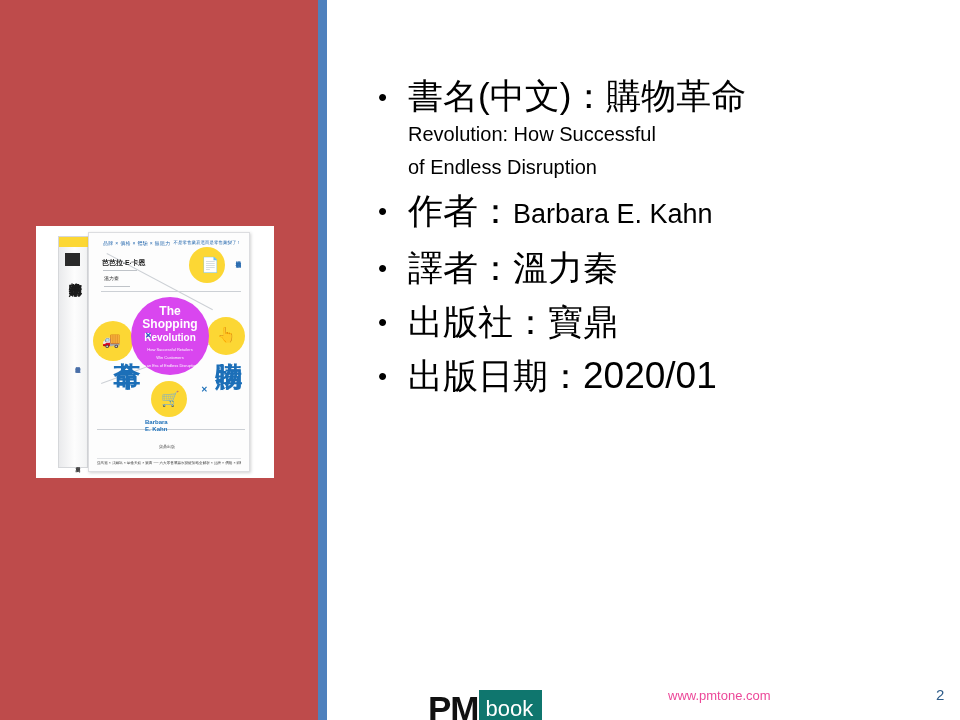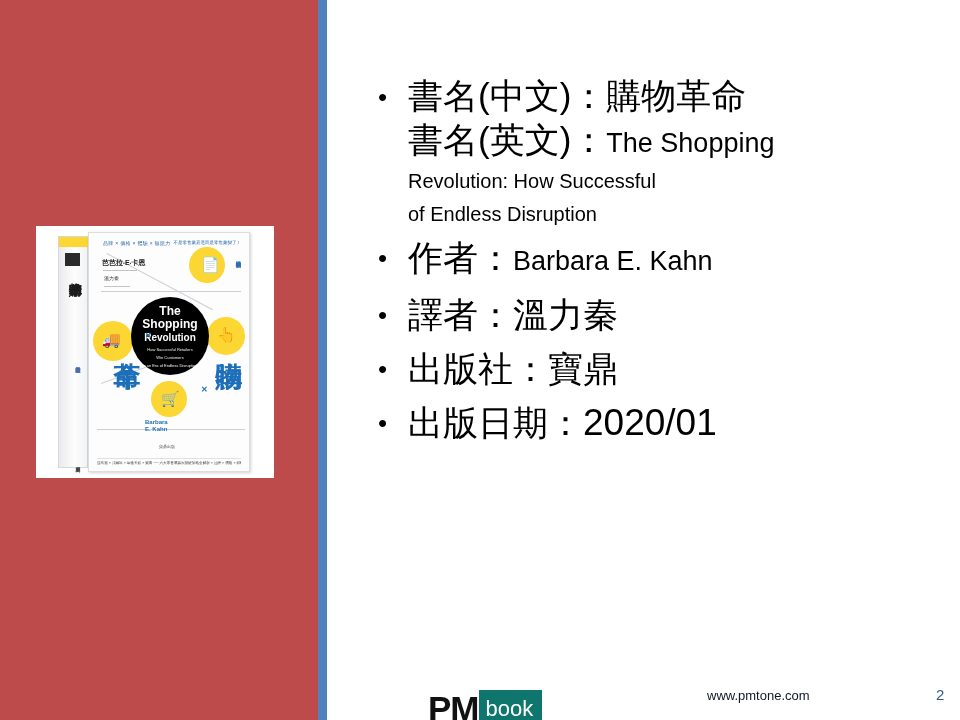--- a/index.html
+++ b/index.html
@@ -155,21 +155,21 @@
     color: #2b6cb0;
     writing-mode: vertical-rl;
     text-orientation: upright;
     white-space: nowrap;
   }
   .circle-blue {
     position: absolute;
     left: 42px; top: 64px;
     width: 78px; height: 78px;
     border-radius: 50%;
-    background: #000000;
+    background: #d946ef;
     color: #ffffff;
     display: flex;
     flex-direction: column;
     align-items: center;
     justify-content: center;
     text-align: center;
   }
   .circle-blue .l1 { font-size: 12px; line-height: 13px; font-weight: 600; }
   .circle-blue .l2 { font-size: 12px; line-height: 13px; font-weight: 600; }
   .circle-blue .l3 { font-size: 10px; line-height: 13px; font-weight: 600; }
@@ -306,24 +306,24 @@
   #logo-book {
     background: #0f766e;
     color: #ffffff;
     font-size: 22px;
     line-height: 38px;
     padding: 0 9px 0 7px;
     font-family: "Liberation Sans", sans-serif;
   }
   #footer-url {
     position: absolute;
-    left: 707px;
+    left: 668px;
     top: 688px;
     font-size: 13px;
-    color: #0f172a;
+    color: #ec4899;
   }
   #page-number {
     position: absolute;
     left: 936px;
     top: 686px;
     font-size: 15px;
     color: #2E5C8A;
   }
 </style>
 </head>
@@ -397,21 +397,20 @@
     </div>
   </div>
 </div>
 
 <div id="content">
 
   <div class="bullet-row" id="bullet-title">
     <div class="bullet-dot">•</div>
     <div class="bullet-body">
       <div class="cjk-lg">書名(中文)：購物革命</div>
-      <div class="cjk-lg"><span>書名(英文)：</span><span class="en-inline">The Shopping</span></div>
       <div class="en-block">Revolution: How Successful</div>
       <div class="en-block">of Endless Disruption</div>
     </div>
   </div>
 
   <div class="bullet-row" id="bullet-author">
     <div class="bullet-dot">•</div>
     <div class="bullet-body">
       <div class="cjk-lg"><span>作者：</span><span class="en-inline">Barbara E. Kahn</span></div>
     </div>

